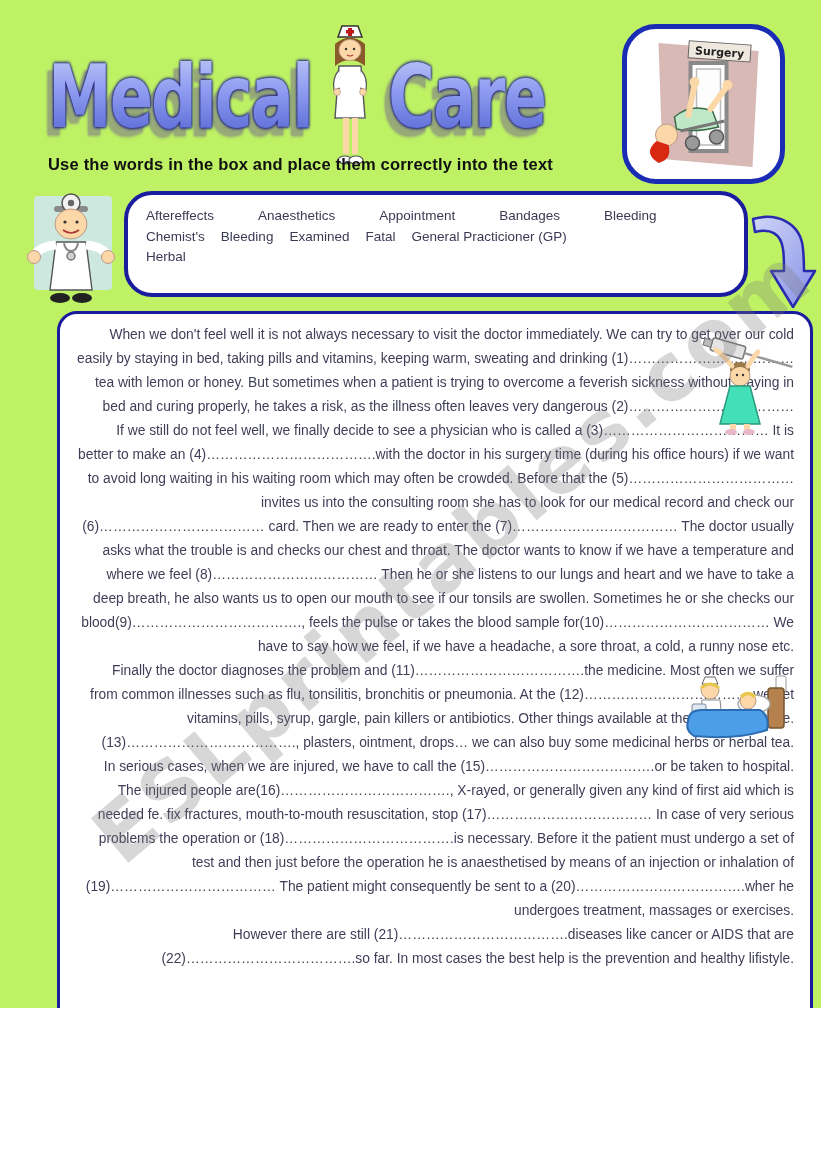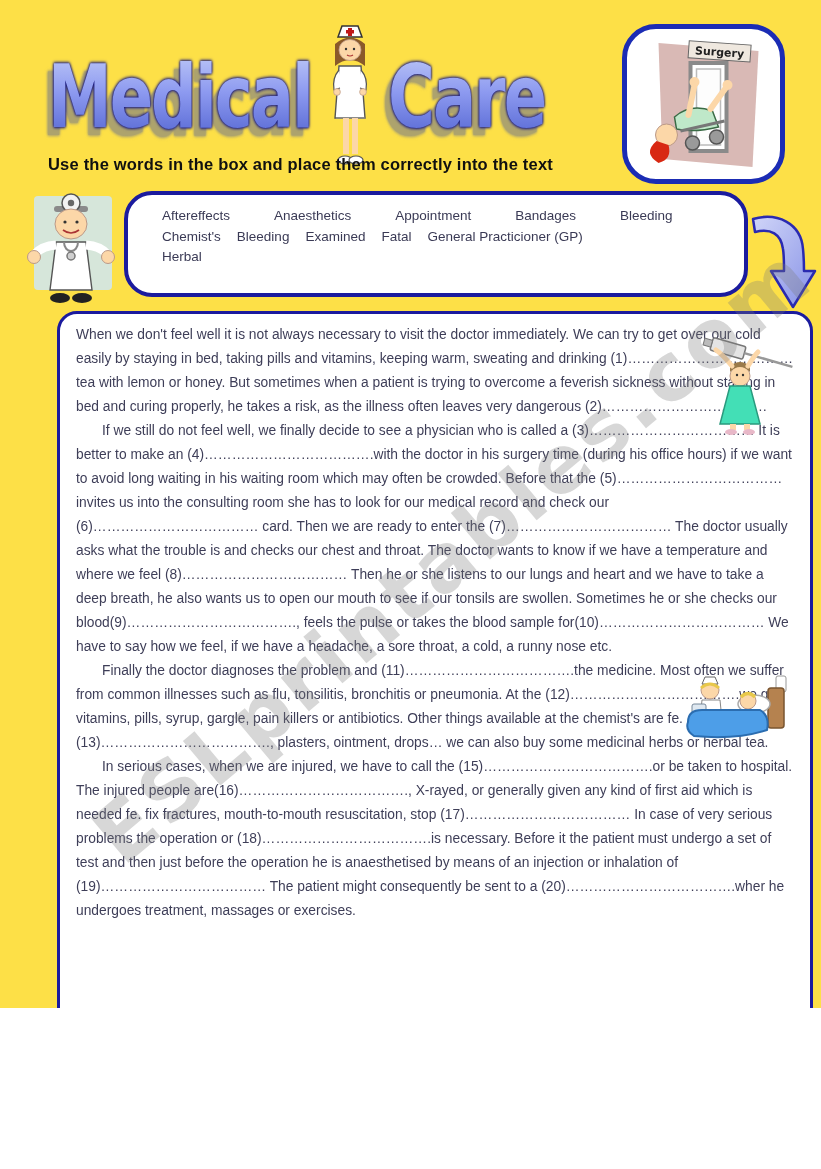--- a/index.html
+++ b/index.html
@@ -1,18 +1,18 @@
 <!DOCTYPE html>
 <html><head>
 <meta charset="utf-8">
 <style>
   html,body { margin:0; padding:0; background:#ffffff; }
   #page {
-    position:relative; width:821px; height:1008px; background:#fde047;
-    font-family:"Liberation Sans", sans-serif; overflow:hidden;
+    position:relative; width:821px; height:1008px; background:#bef264;
+    font-family:"Liberation Sans", sans-serif; overflow:hidden;text-align:right;
   }
 
   
   .title-row { position:absolute; left:48px; top:22px; height:150px; display:flex; align-items:center; }
   .bubble-word {
     font-family:"DejaVu Sans", sans-serif; font-weight:bold; font-size:64px; letter-spacing:-2px;
     background:linear-gradient(180deg,#c3cdf8 0%, #8d9af0 45%, #4d5fce 100%);
     -webkit-background-clip:text; background-clip:text; color:transparent;
     transform:scaleY(1.35); transform-origin:center;
     filter: drop-shadow(0 0 1px #181880) drop-shadow(0 0 1px #181880) drop-shadow(-6px 6px 0 rgba(130,130,130,0.65));
@@ -30,21 +30,21 @@
   
   .instruction {
     position:absolute; left:48px; top:155px; font-size:16.5px; font-weight:bold; color:#101010;
     letter-spacing:0.2px;
   }
 
   
   .word-box {
     position:absolute; left:124px; top:191px; width:624px; height:106px;
     border:4px solid #1b1b9e; border-radius:28px; background:#fff; box-sizing:border-box;
-    padding:11px 18px 0 34px;
+    padding:11px 18px 0 18px;
   }
   .wrow { display:flex; align-items:baseline; font-size:13.5px; line-height:20.5px; color:#3a3a55; font-weight:500; white-space:nowrap; }
   .wrow.r1 { gap:44px; }
   .wrow.r2 { gap:16px; }
   .wrow.r3 { gap:40px;flex-direction:column; }
   .wrow.r4 { gap:28px; }
 
   .doctor-fig { position:absolute; left:26px; top:192px; width:92px; height:114px; }
   .arrow-fig  { position:absolute; left:745px; top:211px; width:72px; height:108px; }
   .doctor-fig svg, .arrow-fig svg { width:100%; height:100%; }
@@ -196,20 +196,21 @@
       </defs>
       <path d="M8,8 C32,1 56,12 58,38 C59,48 59,54 59,60 L70,60 L48,96 L26,60 L39,60 C39,50 39,44 38,38 C36,23 26,17 10,21 Z" fill="url(#ag)" stroke="#2a2ab0" stroke-width="2.5" stroke-linejoin="round"></path>
     </svg>
   </div>
 
   <div class="main-box">
     <p>When we don't feel well it is not always necessary to visit the doctor immediately.  We can try to get over our cold easily by staying in bed, taking pills and vitamins, keeping warm, sweating and drinking (1)………………………………tea with lemon or honey. But sometimes when a patient is trying to overcome a feverish sickness without staying in bed and curing properly, he takes a risk, as the illness often leaves very dangerous (2)………………………………</p>
     <p class="indent">If we still do not feel well, we finally decide to see a physician who is called a (3)……………………………… It is better to make an (4)……………………………….with the doctor in his surgery time (during his office hours) if we want to avoid long waiting in his waiting room which may often be crowded. Before that the (5)……………………………… invites us into the consulting room she has to look for our medical record and check our (6)……………………………… card. Then we are ready to enter the (7)……………………………… The doctor usually asks what the trouble is and checks our chest and throat. The doctor wants to know if we have a temperature and where we feel (8)……………………………… Then he or she listens to our lungs and heart and we have to take a deep breath, he also wants us to open our mouth to see if our tonsils are swollen. Sometimes he or she checks our blood(9)………………………………., feels the pulse or takes the blood sample for(10)……………………………… We have to say how we feel, if we have a headache, a sore throat, a cold, a runny nose etc.</p>
     <p class="indent">Finally the doctor diagnoses the problem and (11)……………………………….the medicine. Most often we suffer from common illnesses such as flu, tonsilitis, bronchitis or pneumonia. At the (12)……………………………….we get vitamins, pills, syrup, gargle, pain killers or antibiotics. Other things available at the chemist's are fe. (13)………………………………., plasters, ointment, drops… we can also buy  some medicinal herbs or herbal tea.</p>
     <p class="indent">In serious cases, when we are injured, we have to call the (15)……………………………….or be taken to hospital. The injured people are(16)………………………………., X-rayed, or generally given any kind of first aid which is needed fe. fix fractures, mouth-to-mouth resuscitation, stop (17)……………………………… In case of very serious problems the operation or (18)……………………………….is necessary. Before it the patient must undergo a set of test and then just before the operation he is anaesthetised by means of an injection or inhalation of (19)……………………………… The patient might consequently be sent to a (20)……………………………….wher he undergoes treatment, massages or exercises.</p>
+    <p class="indent">However there are still (21)……………………………….diseases like cancer or AIDS that are (22)……………………………….so far. In most cases the best help is the prevention and healthy lifistyle.</p>
 
     <div class="fig fig-syringe-woman">
       <svg viewBox="0 0 102 100">
         <g transform="rotate(16 40 18)">
           <rect x="8" y="10" width="34" height="13" rx="2" fill="#e4e4e4" stroke="#777" stroke-width="1.5"></rect>
           <rect x="0" y="13" width="8" height="7" fill="#bbb" stroke="#777" stroke-width="1"></rect>
           <line x1="42" y1="16.5" x2="92" y2="16.5" stroke="#999" stroke-width="2.5"></line>
         </g>
         <circle cx="38" cy="40" r="10" fill="#fcd7a8" stroke="#b98" stroke-width="1"></circle>
         <path d="M28,36 Q38,26 48,36 L48,30 Q38,22 28,30 Z" fill="#9a7a4a"></path>

